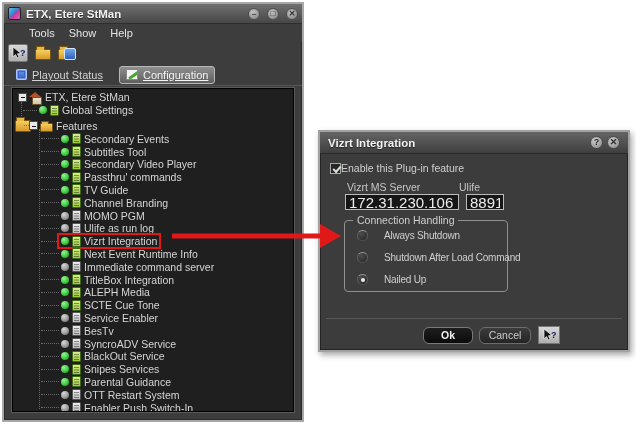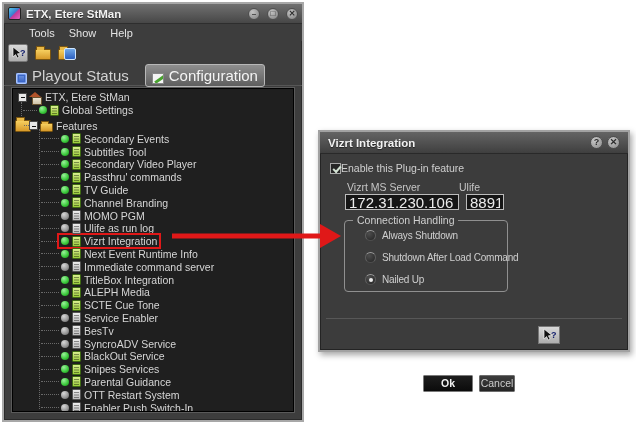--- a/index.html
+++ b/index.html
@@ -36,21 +36,21 @@
   .cursor-help svg { display:block; }
   .folder { position:relative; width:16px; height:11px; margin-top:3px;
     background:linear-gradient(#f6cf5f,#d79a2a); border:1px solid #7a5510; border-radius:1px; }
   .folder::before { content:""; position:absolute; top:-4px; left:0; width:7px; height:3px;
     background:#e9b947; border:1px solid #7a5510; border-bottom:none; border-radius:1px 1px 0 0; }
   .folder-win { position:relative; }
   .folder-win::after { content:""; position:absolute; right:-3px; top:-2px; width:10px; height:10px;
     background:linear-gradient(#6fa8e8,#2c5fc0); border:1px solid #cfe6ff; border-radius:2px; }
   .tabrow { height:21px; display:flex; align-items:center; gap:10px; padding:0 6px;
     border-bottom:1px solid #565656; flex:0 0 auto; }
-  .tab { display:flex; align-items:flex-end; gap:5px; font-size:15px; color:#d2d2d2; padding:2px 6px; }
+  .tab { display:flex; align-items:flex-start; gap:5px; font-size:11px; color:#d2d2d2; padding:2px 6px;text-decoration:underline; }
   .tab.selected { background:linear-gradient(#8f8f8f,#5e5e5e); border:1px solid #b8b8b8;
     border-radius:3px; color:#f4f4f4; }
   .icon-playout { width:11px; height:11px; border-radius:2px;
     background:linear-gradient(#7ba2ec,#2c56b8); box-shadow:inset 0 0 0 1.5px #aac6ff, inset 0 0 0 3px #3a66c8; }
   .icon-config { position:relative; width:12px; height:11px; background:#f4f4f4;
     border:1px solid #888; border-radius:1px; overflow:hidden; }
   .icon-config::after { content:""; position:absolute; left:1px; top:4px; width:11px; height:2.5px;
     background:#49a32f; transform:rotate(-35deg); }
 
   
@@ -103,33 +103,33 @@
   .lbl-server { left:27px; top:27px; }
   .lbl-port { left:139px; top:27px; }
   .txtinput { position:absolute; height:16px; background:#161616; border:1px solid #bcbcbc;
     color:#ececec; font-size:15px; font-family:"Liberation Sans",sans-serif; padding:0 3px; }
   .in-server { left:25px; top:40px; width:114px; }
   .in-port { left:146px; top:40px; width:38px; }
   .groupbox { position:absolute; left:24px; top:66px; width:164px; height:72px;
     border:1px solid #909090; border-radius:4px; }
   .groupbox .legend { position:absolute; top:-7px; left:8px; background:#3c3c3c; padding:0 4px;
     font-size:10.5px; color:#cfcfcf; }
-  .radiorow { position:absolute; left:20px; display:flex; align-items:flex-end; gap:6px; white-space:nowrap; }
+  .radiorow { position:absolute; left:12px; display:flex; align-items:flex-end; gap:16px; white-space:nowrap; }
   .radio { width:11px; height:11px; border-radius:50%;
     background:radial-gradient(circle at 35% 30%, #4e4e4e, #232323);
     border:1px solid; border-color:#9a9a9a #5e5e5e #4c4c4c #5e5e5e; position:relative; flex:0 0 auto; }
   .radio.selected::after { content:""; position:absolute; left:2.5px; top:2.5px; width:4px; height:4px;
     border-radius:50%; background:#ececec; }
   .radiolabel { font-size:10px; letter-spacing:-0.2px; color:#cfcfcf; }
   .dlg-footer { position:absolute; left:6px; right:6px; top:164px; height:33px; border-top:1px solid #575757; }
-  .dlg-btn { position:absolute; top:8px; height:17px; border-radius:1px; font-size:10.5px;
-    font-family:"Liberation Sans",sans-serif; text-align:center; line-height:15px;margin-top:48px; }
+  .dlg-btn { position:absolute; top:8px; height:17px; border-radius:6px; font-size:10.5px;
+    font-family:"Liberation Sans",sans-serif; text-align:center; line-height:15px; }
   .btn-ok { left:97px; width:50px; background:linear-gradient(#1e1e1e,#0b0b0b);
     border:1px solid #7a7a7a; color:#f2f2f2; font-weight:bold; }
-  .btn-cancel { left:153px; width:36px; background:linear-gradient(#3c3c3c,#242424);
+  .btn-cancel { left:153px; width:52px; background:linear-gradient(#3c3c3c,#242424);
     border:1px solid #6d6d6d; color:#cccccc; }
   .dlg-help { left:212px; width:22px; height:18px; background:linear-gradient(#d8d8d8,#aeaeae);
     border:1px solid #777; display:flex; align-items:center; justify-content:center; position:absolute; top:7px; }
 
   
   .annotation-svg { position:absolute; left:0; top:0; width:636px; height:428px; pointer-events:none; }
 </style>
 </head>
 <body>
 

